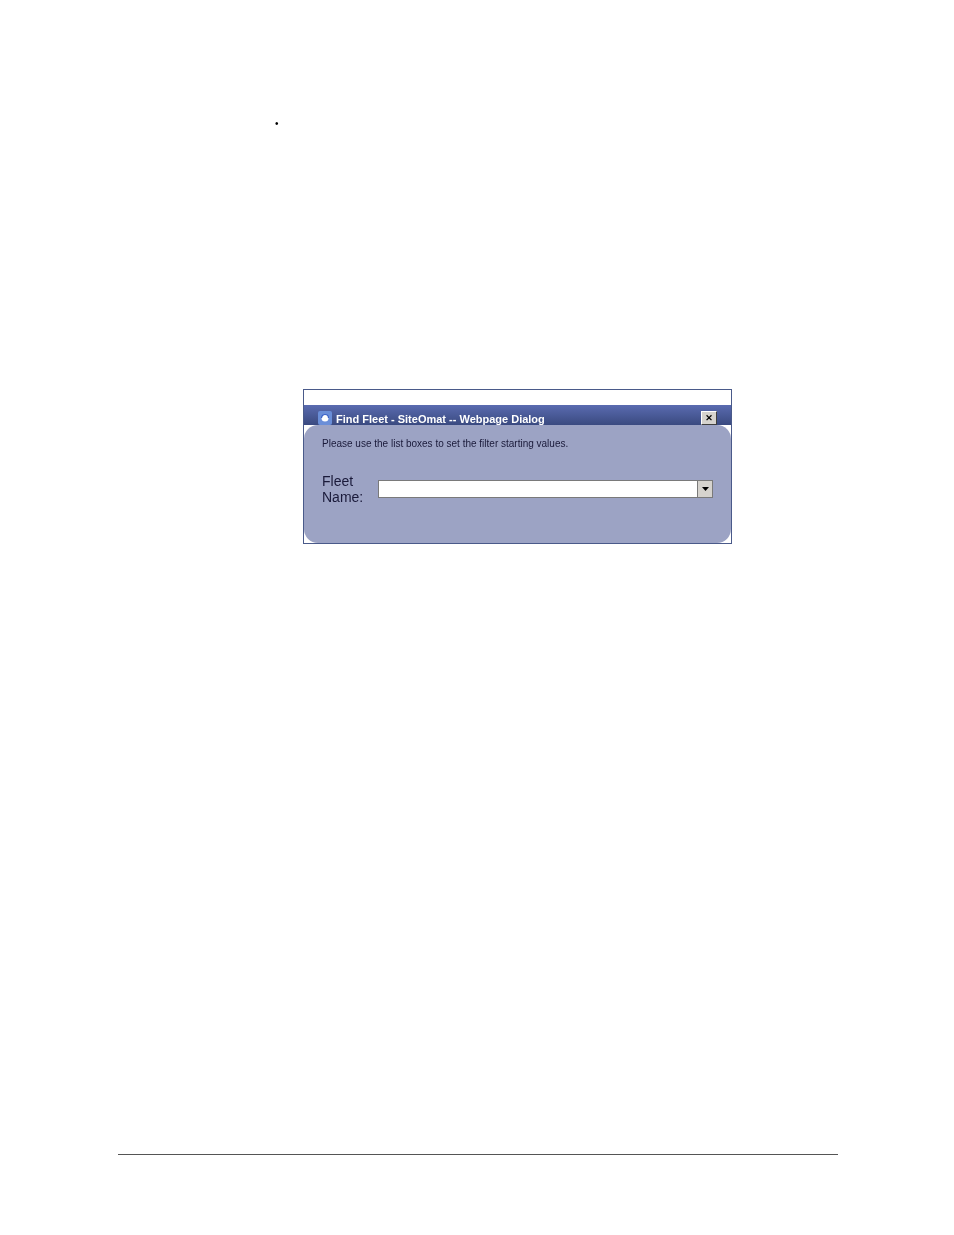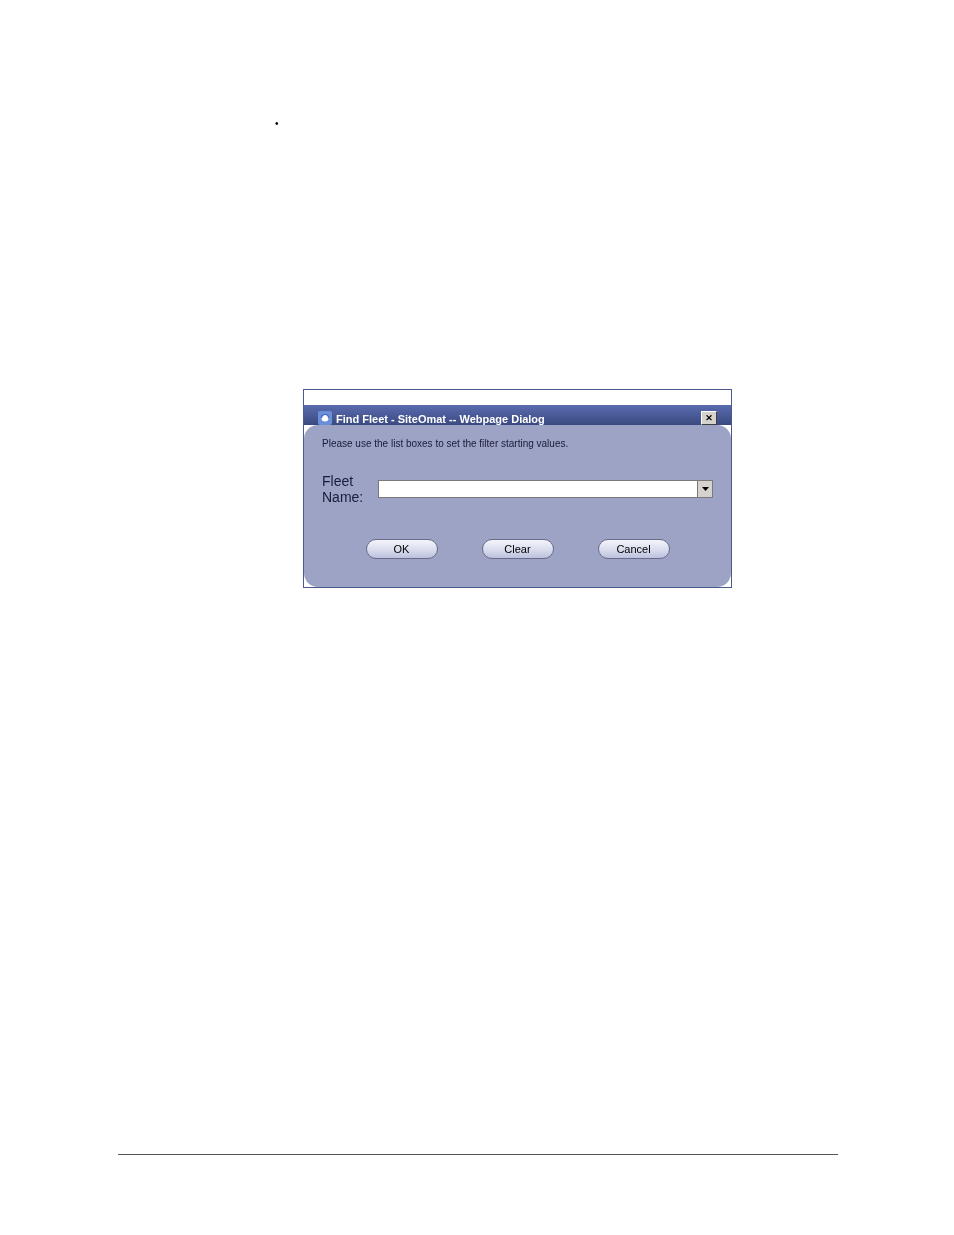--- a/index.html
+++ b/index.html
@@ -176,22 +176,17 @@
         <input class="combo-input" type="text" value="" style="">
         <span class="combo-arrow">
           <svg viewBox="0 0 7 4">
               <polygon points="0,0 7,0 3.5,4" fill="#000"></polygon>
             </svg>
         </span>
       </div>
     </div>
 
 
-    <div class="btn-row">
-      <span class="pill-btn">OK</span>
-      <span class="pill-btn">Clear</span>
-      <span class="pill-btn">Cancel</span>
-    </div>
 
   </div>
 </div>
 
 <div class="footer-rule"></div>
 
 </body></html>

